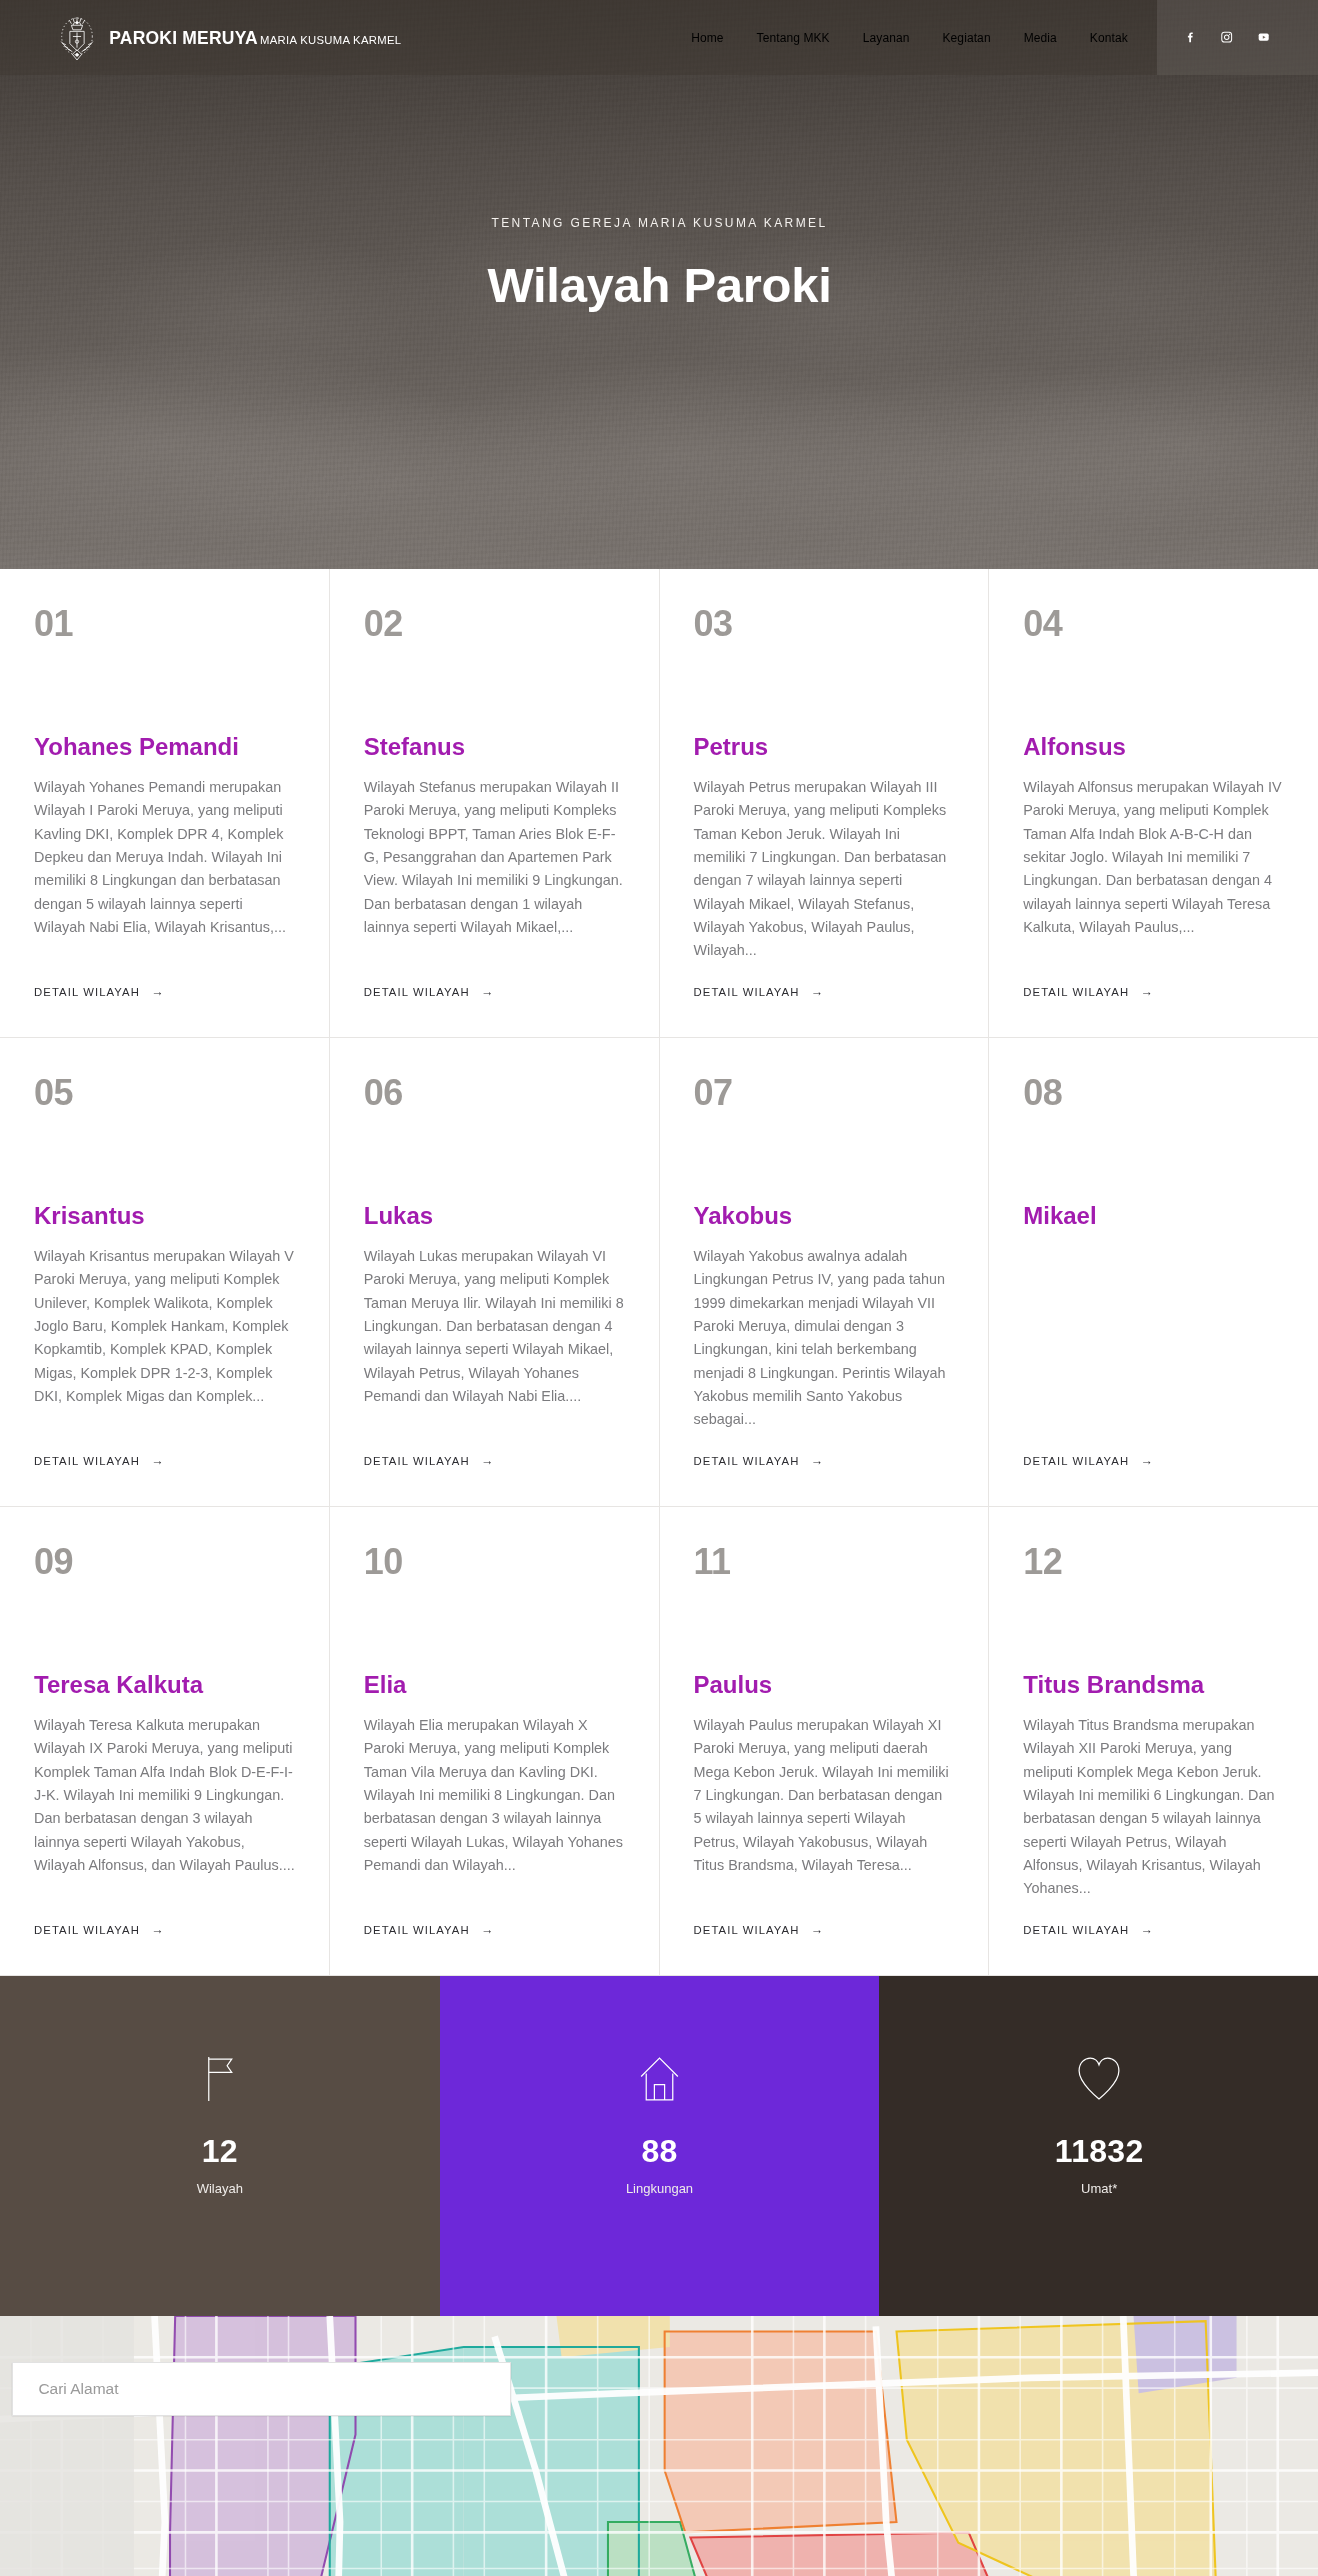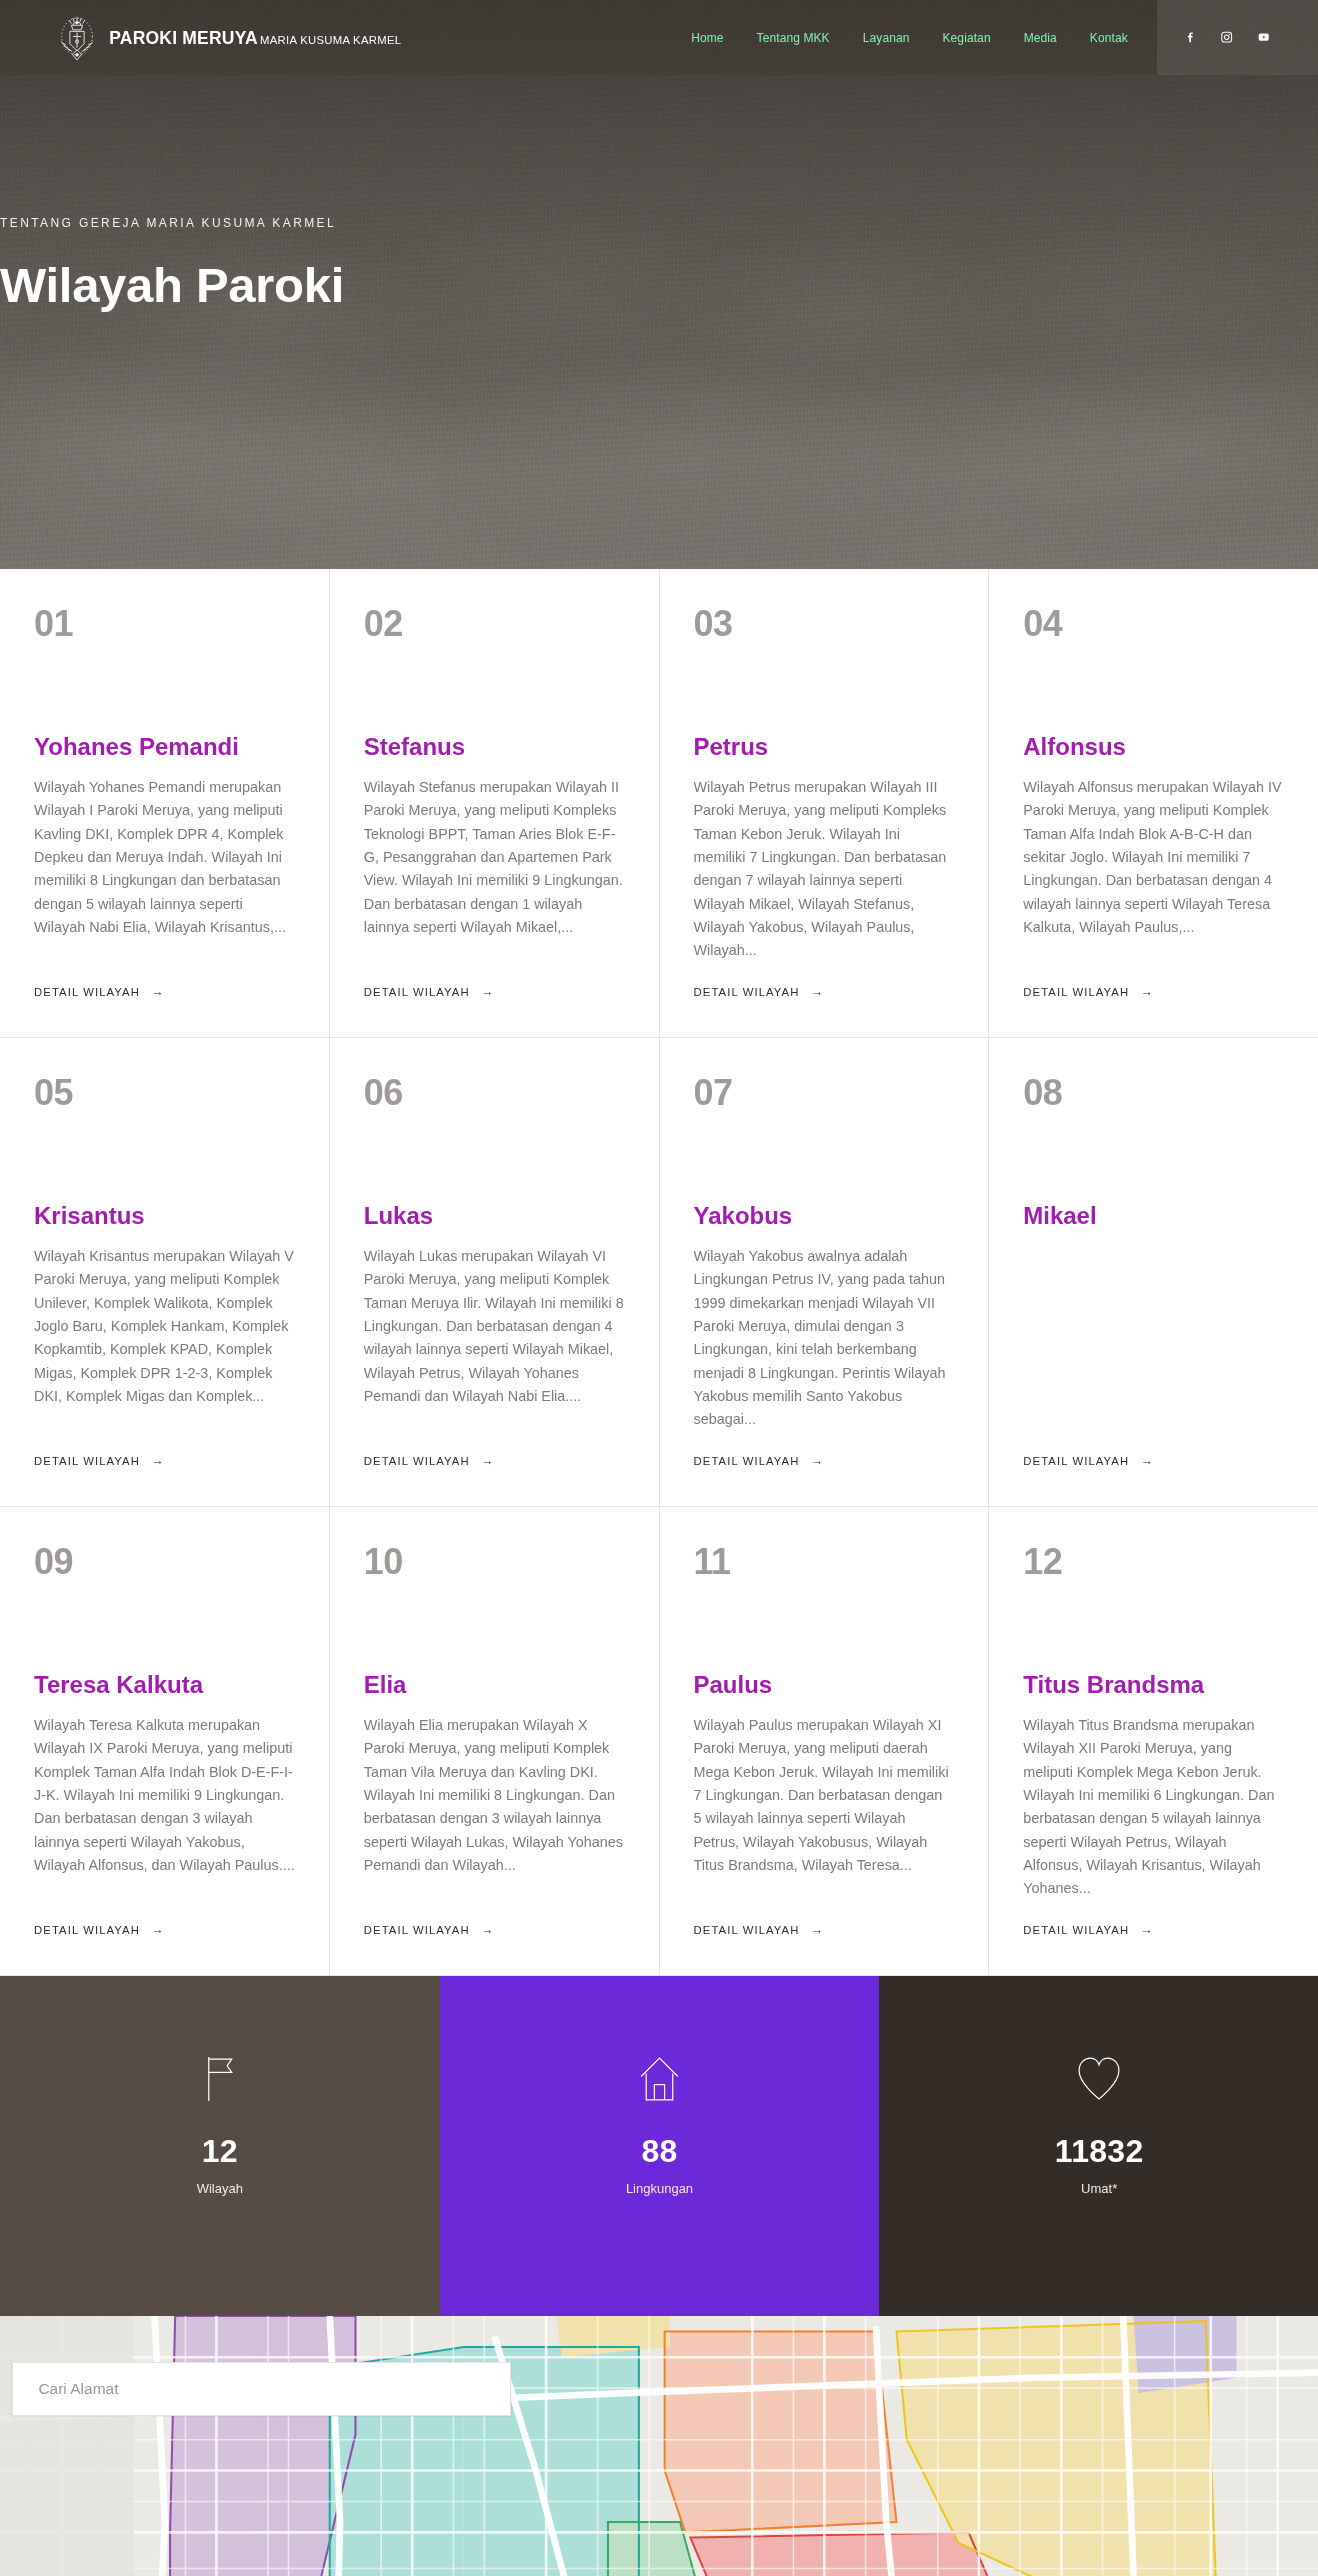--- a/index.html
+++ b/index.html
@@ -72,35 +72,35 @@
     margin-top:3.6px; white-space:nowrap;
   }
   .nav {
     position:relative;
     margin-left:auto;
     display:flex; align-items:center;
     height:100%;
   }
   .nav-links { display:flex; align-items:center; gap:33px; padding-right:29px; }
   .nav-link {
-    color:#86efac; font-size:12px; letter-spacing:0.1px;
+    color:#000000; font-size:12px; letter-spacing:0.1px;
     text-decoration:none; white-space:nowrap; cursor:pointer;
   }
   .nav-social {
     display:flex; align-items:center; gap:23px;
     height:100%;
     padding:0 49px 0 27px;
     background:rgba(255,255,255,.09);
   }
   .sicon { width:13.4px; height:14.4px; display:block; cursor:pointer; }
 
   
   .hero-copy {
     position:absolute; left:0; right:0; top:216px;
-    text-align:left; z-index:4;
+    text-align:center; z-index:4;
   }
   .hero-kicker {
     color:#f4f1ee; font-size:12px; letter-spacing:2.4px; font-weight:400;
   }
   .hero-title {
     color:#ffffff; font-size:49px; font-weight:700; letter-spacing:-0.3px;
     margin-top:27px;
   }
 
   

